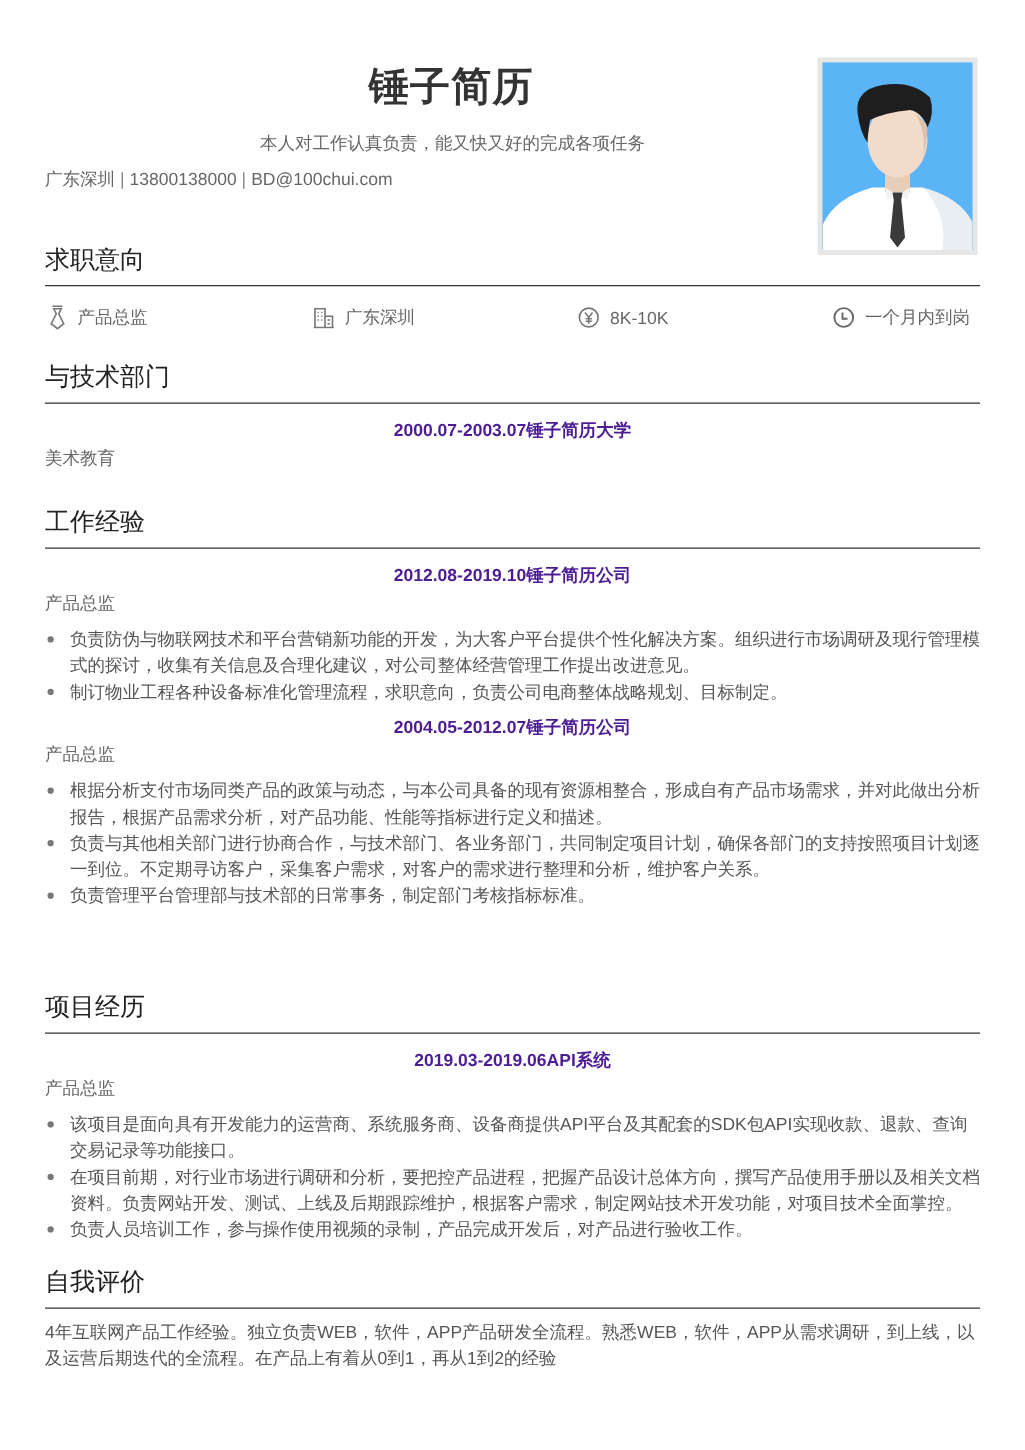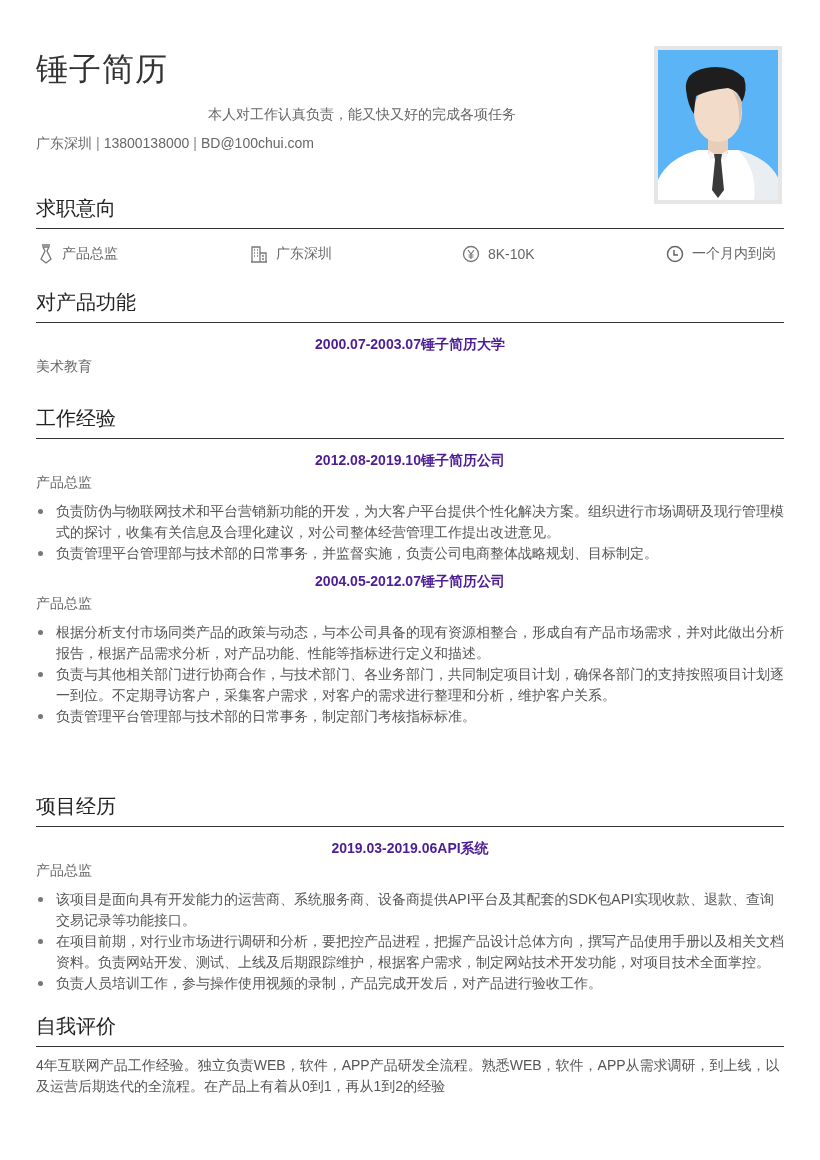--- a/index.html
+++ b/index.html
@@ -1,21 +1,21 @@
 <!DOCTYPE html>
 <html><head>
 <meta charset="utf-8">
 <style>
   html, body { margin: 0; padding: 0; background: #ffffff; }
   body { width: 820px; height: 1160px; position: relative; overflow: hidden;
          font-family: "Liberation Sans", "DejaVu Sans", sans-serif; color: #555; }
   .page { position: absolute; left: 36px; top: 0; width: 748px; }
   .header { position: relative; height: 190px; }
-  .name { position: absolute; left: 0; width: 650px; top: 48px; text-align: left;
-          font-size: 32px; color: #333; letter-spacing: 1px; }
+  .name { position: absolute; left: 0; width: 650px; top: 48px; text-align: center;
+          font-size: 32px; color: #333; letter-spacing: 1px; font-weight: bold; }
   .motto { position: absolute; left: 1px; width: 650px; top: 106px; text-align: center;
            font-size: 14px; color: #666; }
   .contact { position: absolute; left: 0; width: 650px; top: 135px; text-align: left;
              font-size: 14px; color: #666; }
   .contact .sep { color: #888; margin: 0 4px; }
   .photo { position: absolute; left: 618px; top: 46px; width: 128px; height: 158px;
            background: #e6e6e6; box-sizing: border-box; padding: 4px; }
   .photo-inner { width: 120px; height: 150px; background: #5ab4f5; position: relative; overflow: hidden; }
 
   .section { position: absolute; left: 0; width: 748px; }
@@ -89,21 +89,21 @@
         <svg width="18" height="18" viewBox="0 0 18 18">
             <circle cx="9" cy="9" r="7.5" fill="none" stroke="#666" stroke-width="1.5"></circle>
             <path d="M8 5 L8 10 L12 10" fill="none" stroke="#666" stroke-width="1.5"></path>
           </svg>
         <span>一个月内到岗</span>
       </div>
     </div>
   </div>
 
   <div class="section" style="top:286px;">
-    <div class="section-title">对产品功能</div>
+    <div class="section-title">与技术部门</div>
     <div class="section-rule"></div>
     <div style="margin-top:10px;">
       <div class="entry-head">
         <span>2000.07-2003.07</span>
         <span>锤子简历大学</span>
       </div>
       <div class="entry-sub">美术教育</div>
     </div>
   </div>
 
@@ -111,21 +111,21 @@
     <div class="section-title">工作经验</div>
     <div class="section-rule"></div>
     <div style="margin-top:10px;">
       <div class="entry-head">
         <span>2012.08-2019.10</span>
         <span>锤子简历公司</span>
       </div>
       <div class="entry-sub">产品总监</div>
       <ul class="bullets">
         <li>负责防伪与物联网技术和平台营销新功能的开发，为大客户平台提供个性化解决方案。组织进行市场调研及现行管理模式的探讨，收集有关信息及合理化建议，对公司整体经营管理工作提出改进意见。</li>
-        <li>负责管理平台管理部与技术部的日常事务，并监督实施，负责公司电商整体战略规划、目标制定。</li>
+        <li>制订物业工程各种设备标准化管理流程，求职意向，负责公司电商整体战略规划、目标制定。</li>
       </ul>
     </div>
     <div style="margin-top:6px;">
       <div class="entry-head">
         <span>2004.05-2012.07</span>
         <span>锤子简历公司</span>
       </div>
       <div class="entry-sub">产品总监</div>
       <ul class="bullets">
         <li>根据分析支付市场同类产品的政策与动态，与本公司具备的现有资源相整合，形成自有产品市场需求，并对此做出分析报告，根据产品需求分析，对产品功能、性能等指标进行定义和描述。</li>

